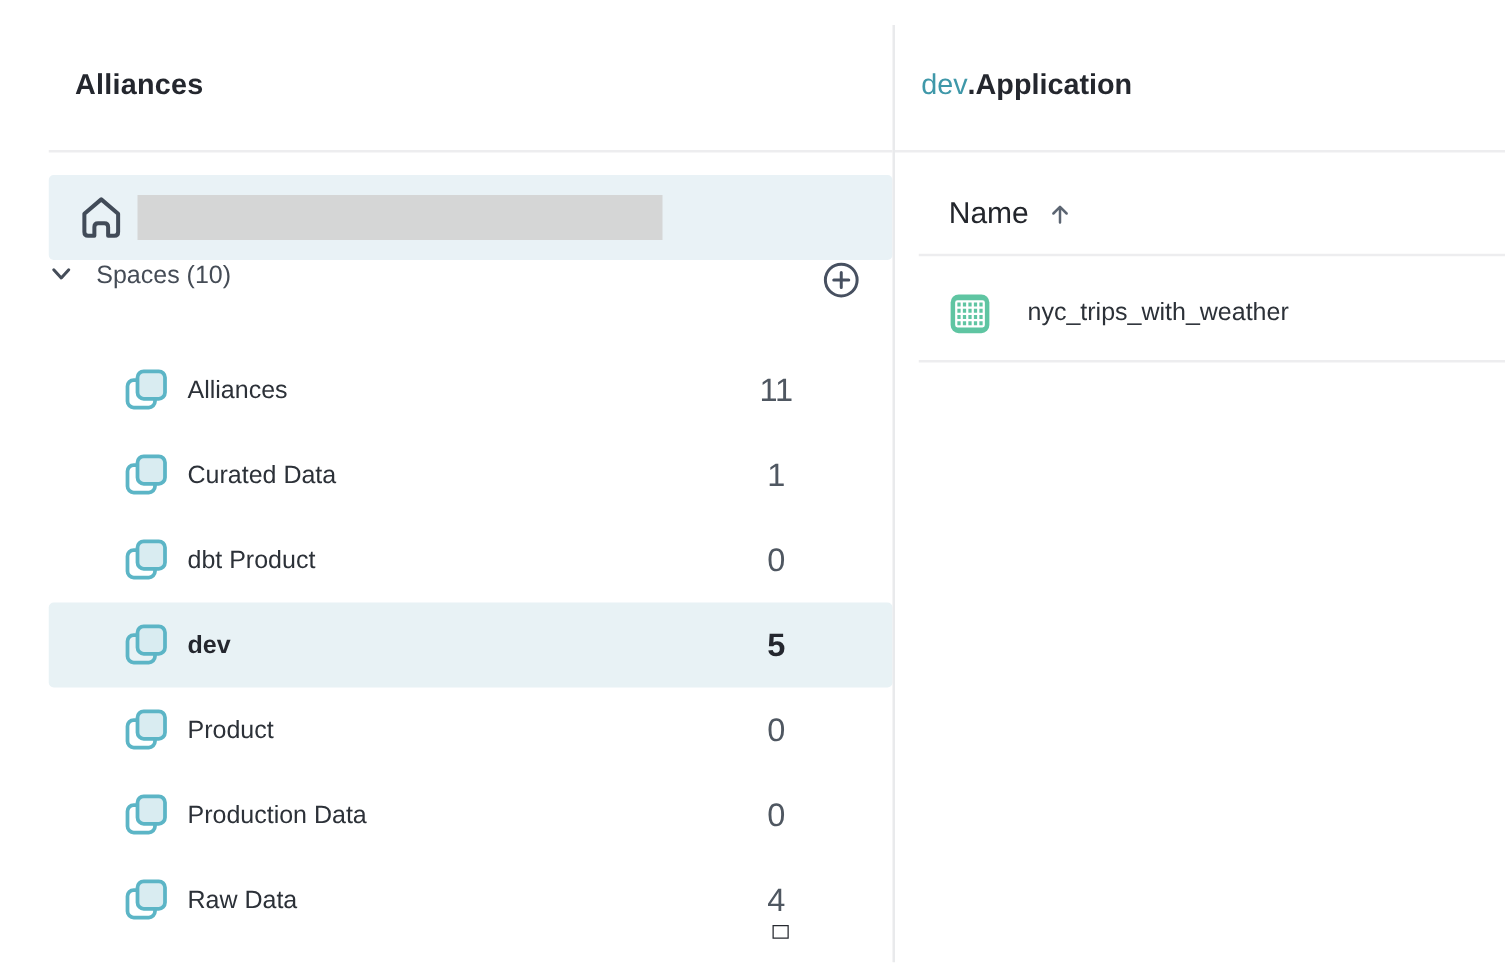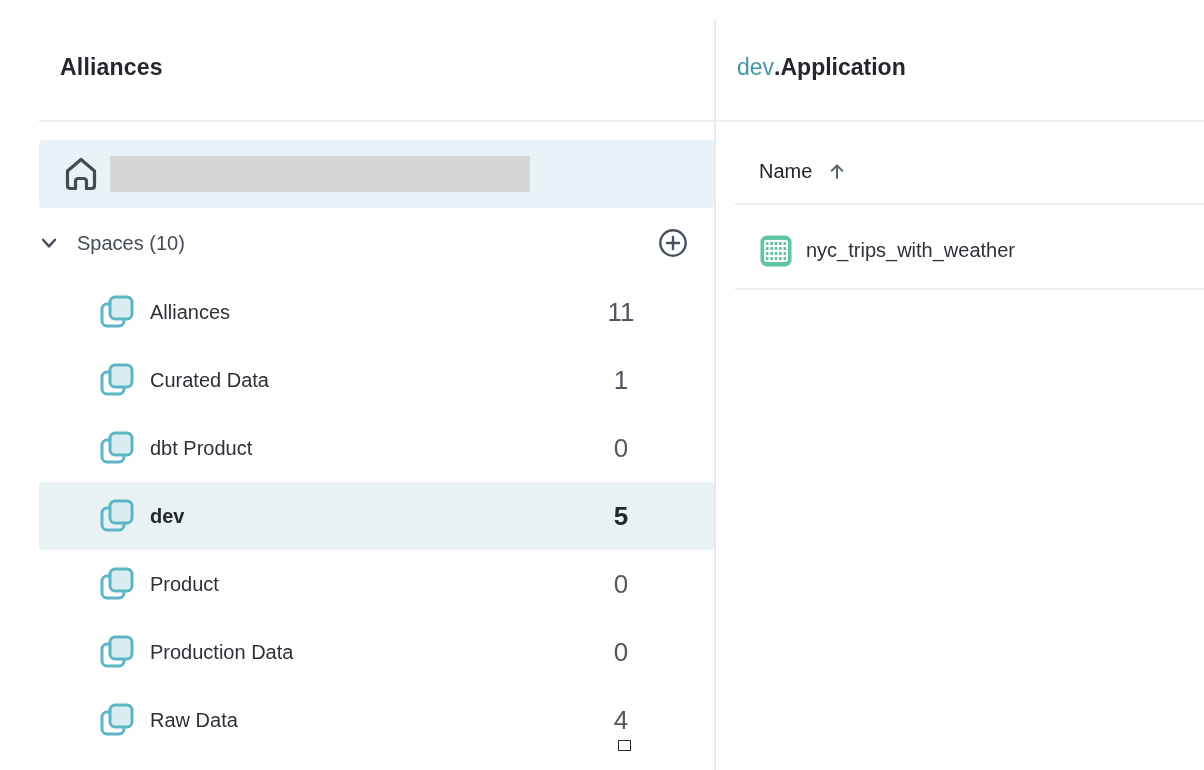--- a/index.html
+++ b/index.html
@@ -11,21 +11,21 @@
   .left-panel { position: absolute; left: 0; top: 0; width: 714px; height: 770px; }
   .panel-title { position: absolute; left: 60px; top: 54px; font-size: 23px; font-weight: 700; color: #24272e; letter-spacing: .2px; }
   .left-divider { position: absolute; left: 39px; top: 120px; width: 675px; height: 2px; background: #ededef; }
 
   .home-row { position: absolute; left: 39px; top: 140px; width: 675px; height: 68px;
               background: #e9f2f6; border-radius: 4px; display: flex; align-items: center; cursor: pointer; }
   .home-row .home-ic { margin-left: 22px; width: 40px; height: 40px; flex: 0 0 auto; }
   .redacted-bar { margin-left: 9px; width: 420px; height: 36px; background: #d5d6d6; }
 
   .spaces-header { position: absolute; left: 39px; top: 209px; width: 675px; height: 68px;
-                   display: flex; align-items: center; }
+                   display: flex; align-items: flex-start; }
   .chev { width: 20px; height: 20px; flex: 0 0 auto; cursor: pointer; }
   .spaces-label { margin-left: 18px; font-size: 20px; color: #454c56; }
   .flex-sp { flex: 1 1 auto; }
   .plus-btn { width: 30px; height: 30px; margin-right: 26px; flex: 0 0 auto; cursor: pointer; background: none; border: none; padding: 0; }
 
   .space-list { position: absolute; left: 39px; top: 278px; width: 675px; }
   .space-row { height: 68px; display: flex; align-items: center; border-radius: 4px; cursor: pointer; }
   .space-row .sp-ic { margin-left: 61px; width: 34px; height: 34px; flex: 0 0 auto; }
   .space-name { margin-left: 16px; font-size: 20px; color: #2c3138; white-space: nowrap; }
   .space-count { width: 60px; margin-right: 63px; text-align: center; font-size: 26px; color: #4f5761; flex: 0 0 auto; }
@@ -40,29 +40,29 @@
   .v-divider { position: absolute; left: 714px; top: 20px; width: 2px; height: 750px; background: #e9eaec; }
 
   
   .right-panel { position: absolute; left: 716px; top: 0; width: 488px; height: 770px; padding-left: 25px; }
   .breadcrumb { position: absolute; left: 21px; top: 54px; font-size: 23px; white-space: nowrap; }
   .bc-space { color: #3f98a9; font-weight: 400; cursor: pointer; }
   .bc-dot, .bc-entity { color: #24272e; font-weight: 700; }
   .right-divider { position: absolute; left: 0; top: 120px; width: 488px; height: 2px; background: #ededef; }
 
   .name-header { position: absolute; left: 43px; top: 140px; height: 62px; display: flex; align-items: center; cursor: pointer; }
-  .name-header .hdr-label { font-size: 20px; font-weight: 500; color: #23262c; }
+  .name-header .hdr-label { font-size: 24px; font-weight: 500; color: #23262c; }
   .name-header .sort-ic { width: 20px; height: 20px; margin-left: 15px; }
 
   .tbl-divider { position: absolute; left: 19px; width: 469px; height: 2px; background: #ededef; }
   .tbl-divider.d1 { top: 203px; }
   .tbl-divider.d2 { top: 288px; }
 
   .dataset-row { position: absolute; left: 43px; top: 205px; height: 91px; width: 430px;
-                 display: flex; align-items: center; cursor: pointer; }
+                 display: flex; align-items: center; cursor: pointer; gap: 16px; }
   .dataset-row .ds-ic { width: 34px; height: 34px; flex: 0 0 auto; }
   .dataset-name { margin-left: 13px; font-size: 20px; color: #2c3138; white-space: nowrap; }
 </style>
 </head>
 <body>
 
 <div class="stage">
 
   <div class="left-panel">
 

